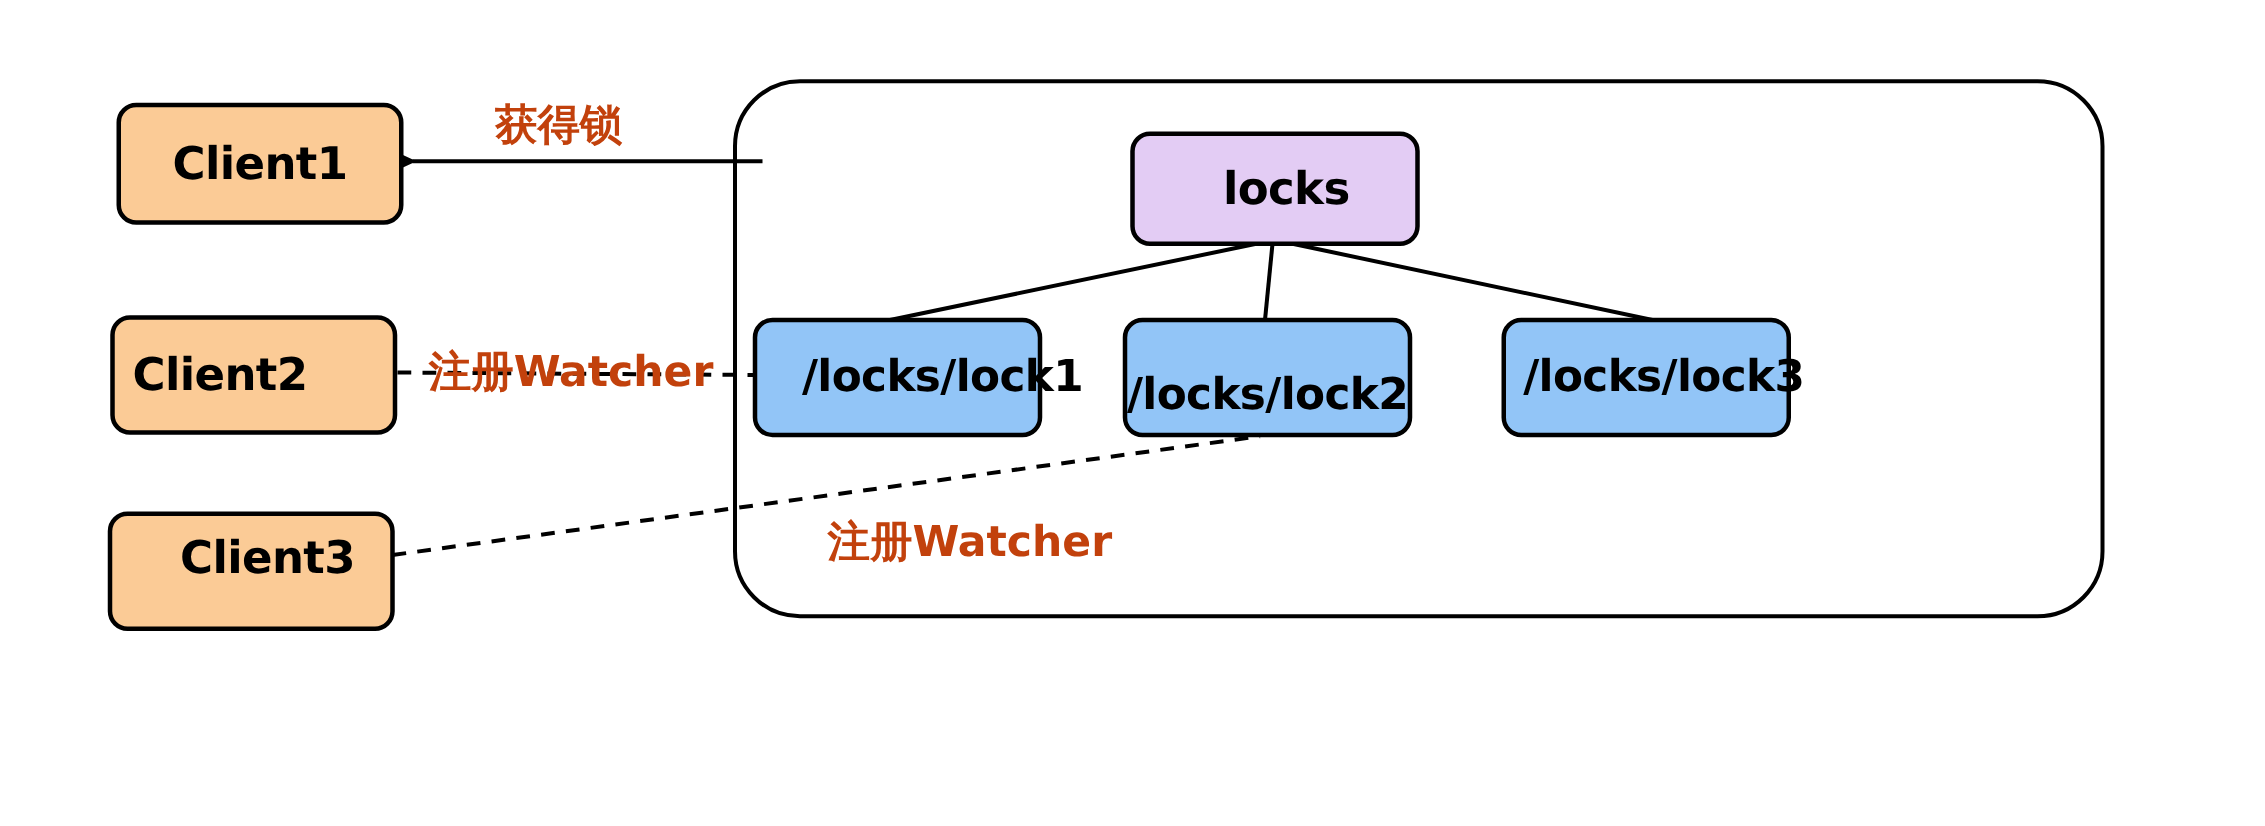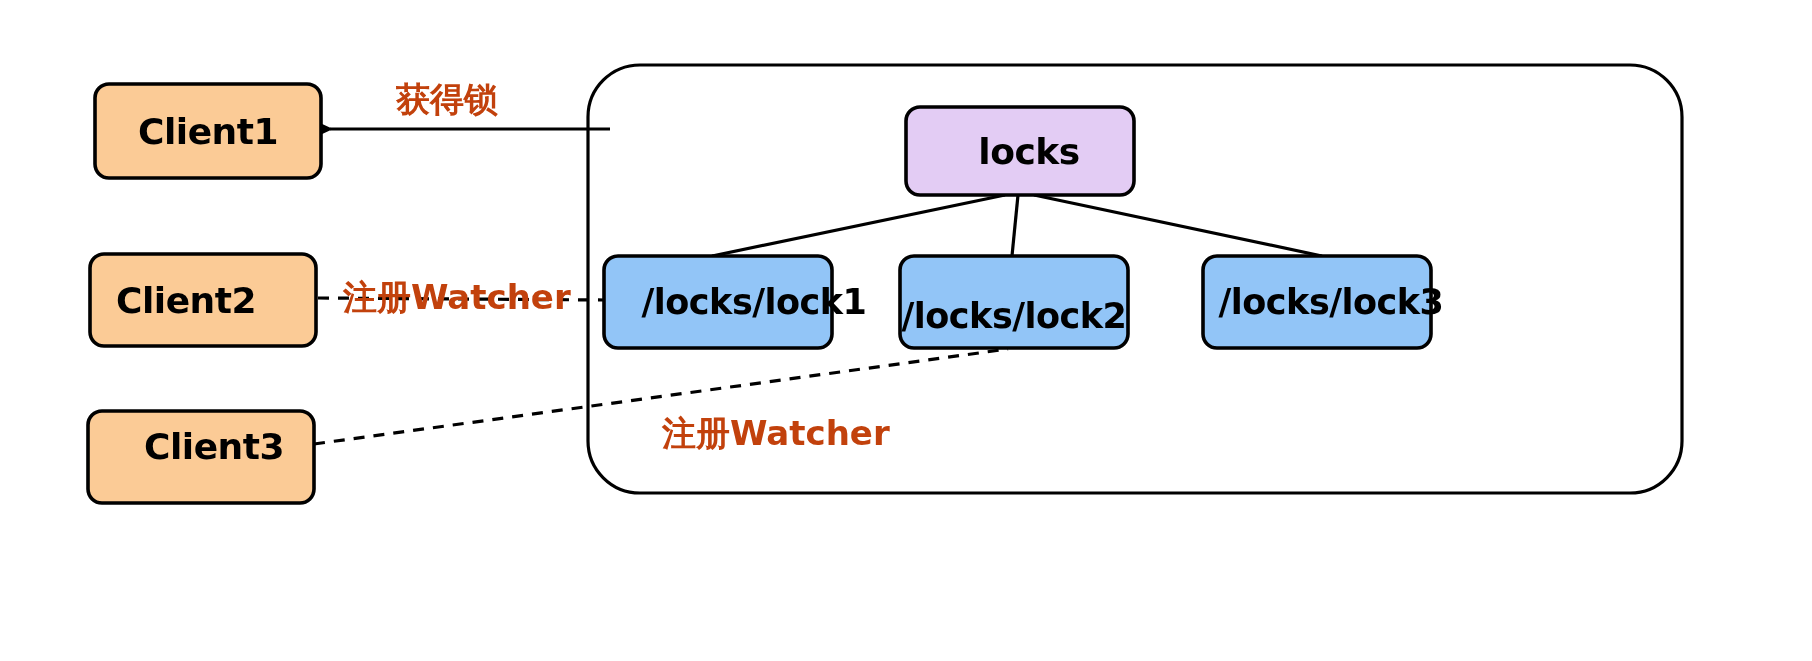--- a/index.html
+++ b/index.html
@@ -77,21 +77,21 @@
 
   <rect x="906" y="107" width="228" height="88" rx="14" ry="14" fill="#e3ccf4" stroke="#000000" stroke-width="3.6"></rect>
 
   <rect x="604" y="256" width="228" height="92" rx="14" ry="14" fill="#92c5f7" stroke="#000000" stroke-width="3.6"></rect>
   <rect x="900" y="256" width="228" height="92" rx="14" ry="14" fill="#92c5f7" stroke="#000000" stroke-width="3.6"></rect>
   <rect x="1203" y="256" width="228" height="92" rx="14" ry="14" fill="#92c5f7" stroke="#000000" stroke-width="3.6"></rect>
 </svg>
 
 <div class="node-label client-label" style="left:95px; top:84px; width:226px; height:94px;">Client1</div>
 
-<div class="node-label client-label" style="left:90px; top:254px; width:192px; height:92px;">Client2</div>
+<div class="node-label client-label" style="left:80px; top:254px; width:192px; height:92px;">Client2</div>
 
 <div class="node-label client-label" style="left:101px; top:411px; width:226px; height:70px;">Client3</div>
 
 <div class="node-label root-label" style="left:915px; top:107px; width:228px; height:88px;">locks</div>
 
 <div class="node-label leaf-label" style="left:604px; top:256px; width:228px; height:92px;padding-left:36px;">/locks/lock1</div>
 
 <div class="node-label leaf-label" style="left:900px; top:256px; width:228px; height:120px;">/locks/lock2</div>
 
 <div class="node-label leaf-label" style="left:1203px; top:256px; width:256px; height:92px;">/locks/lock3</div>

